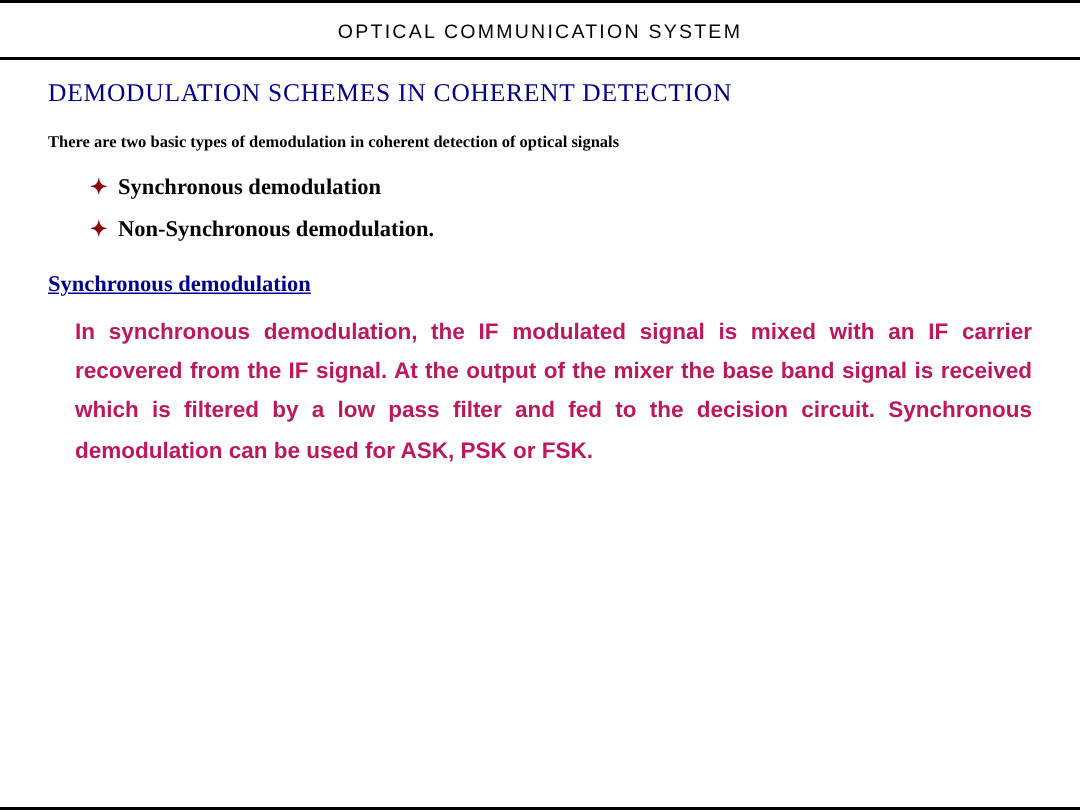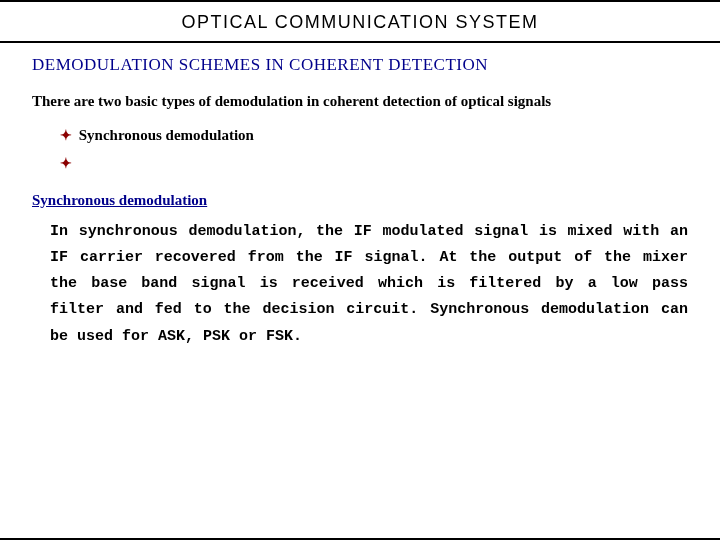--- a/index.html
+++ b/index.html
@@ -30,21 +30,21 @@
       background: #000;
       margin-bottom: 4px;
     }
 
     .header-area {
       text-align: center;
       padding: 6px 0 4px 0;
     }
 
     .header-title {
-      font-size: 18px;
+      font-size: 13px;
       font-weight: normal;
       letter-spacing: 1.5px;
       color: #000;
       font-family: Arial, sans-serif;
     }
 
     .header-rule {
       width: 100%;
       height: 2px;
       background: #000;
@@ -58,21 +58,21 @@
     .section-heading {
       font-size: 17px;
       font-weight: normal;
       color: #00008B;
       letter-spacing: 0.5px;
       margin-bottom: 14px;
       font-family: 'Times New Roman', Times, serif;
     }
 
     .intro-text {
-      font-size: 15px;
+      font-size: 11px;
       font-weight: bold;
       color: #000;
       line-height: 1.7;
       text-align: justify;
       margin-bottom: 6px;
       font-family: 'Times New Roman', Times, serif;
     }
 
     .bullet-list {
       margin-left: 28px;
@@ -102,25 +102,25 @@
       font-weight: bold;
       color: #00008B;
       text-decoration: underline;
       margin-bottom: 10px;
       font-family: 'Times New Roman', Times, serif;
     }
 
     .body-text {
       font-size: 15px;
       font-weight: bold;
-      color: #000000;
+      color: #be185d;
       line-height: 1.75;
       text-align: justify;
       margin-left: 18px;
-      font-family: Liberation Mono, monospace;
+      font-family: Liberation Sans, sans-serif;
     }
 
     .bottom-rule {
       width: 100%;
       height: 2px;
       background: #000;
       position: absolute;
       bottom: 0;
       left: 0;
     }
@@ -144,20 +144,21 @@
 
     <p class="intro-text">There are two basic types of demodulation in coherent detection of optical signals</p>
 
     <div class="bullet-list">
       <div class="bullet-item">
         <span class="bullet-diamond">✦</span>
         <span>Synchronous demodulation</span>
       </div>
       <div class="bullet-item">
         <span class="bullet-diamond">✦</span>
+        <span>Non-Synchronous demodulation.</span>
       </div>
     </div>
 
     <div class="sub-heading">Synchronous demodulation</div>
 
     <p class="body-text">In synchronous demodulation, the IF modulated signal is mixed with an IF carrier recovered from the IF signal. At the output of the mixer the base band signal is received which is filtered by a low pass filter and fed to the decision circuit. Synchronous demodulation can be used for ASK, PSK or FSK.</p>
 
   </div>
 
   <div class="bottom-rule"></div>

